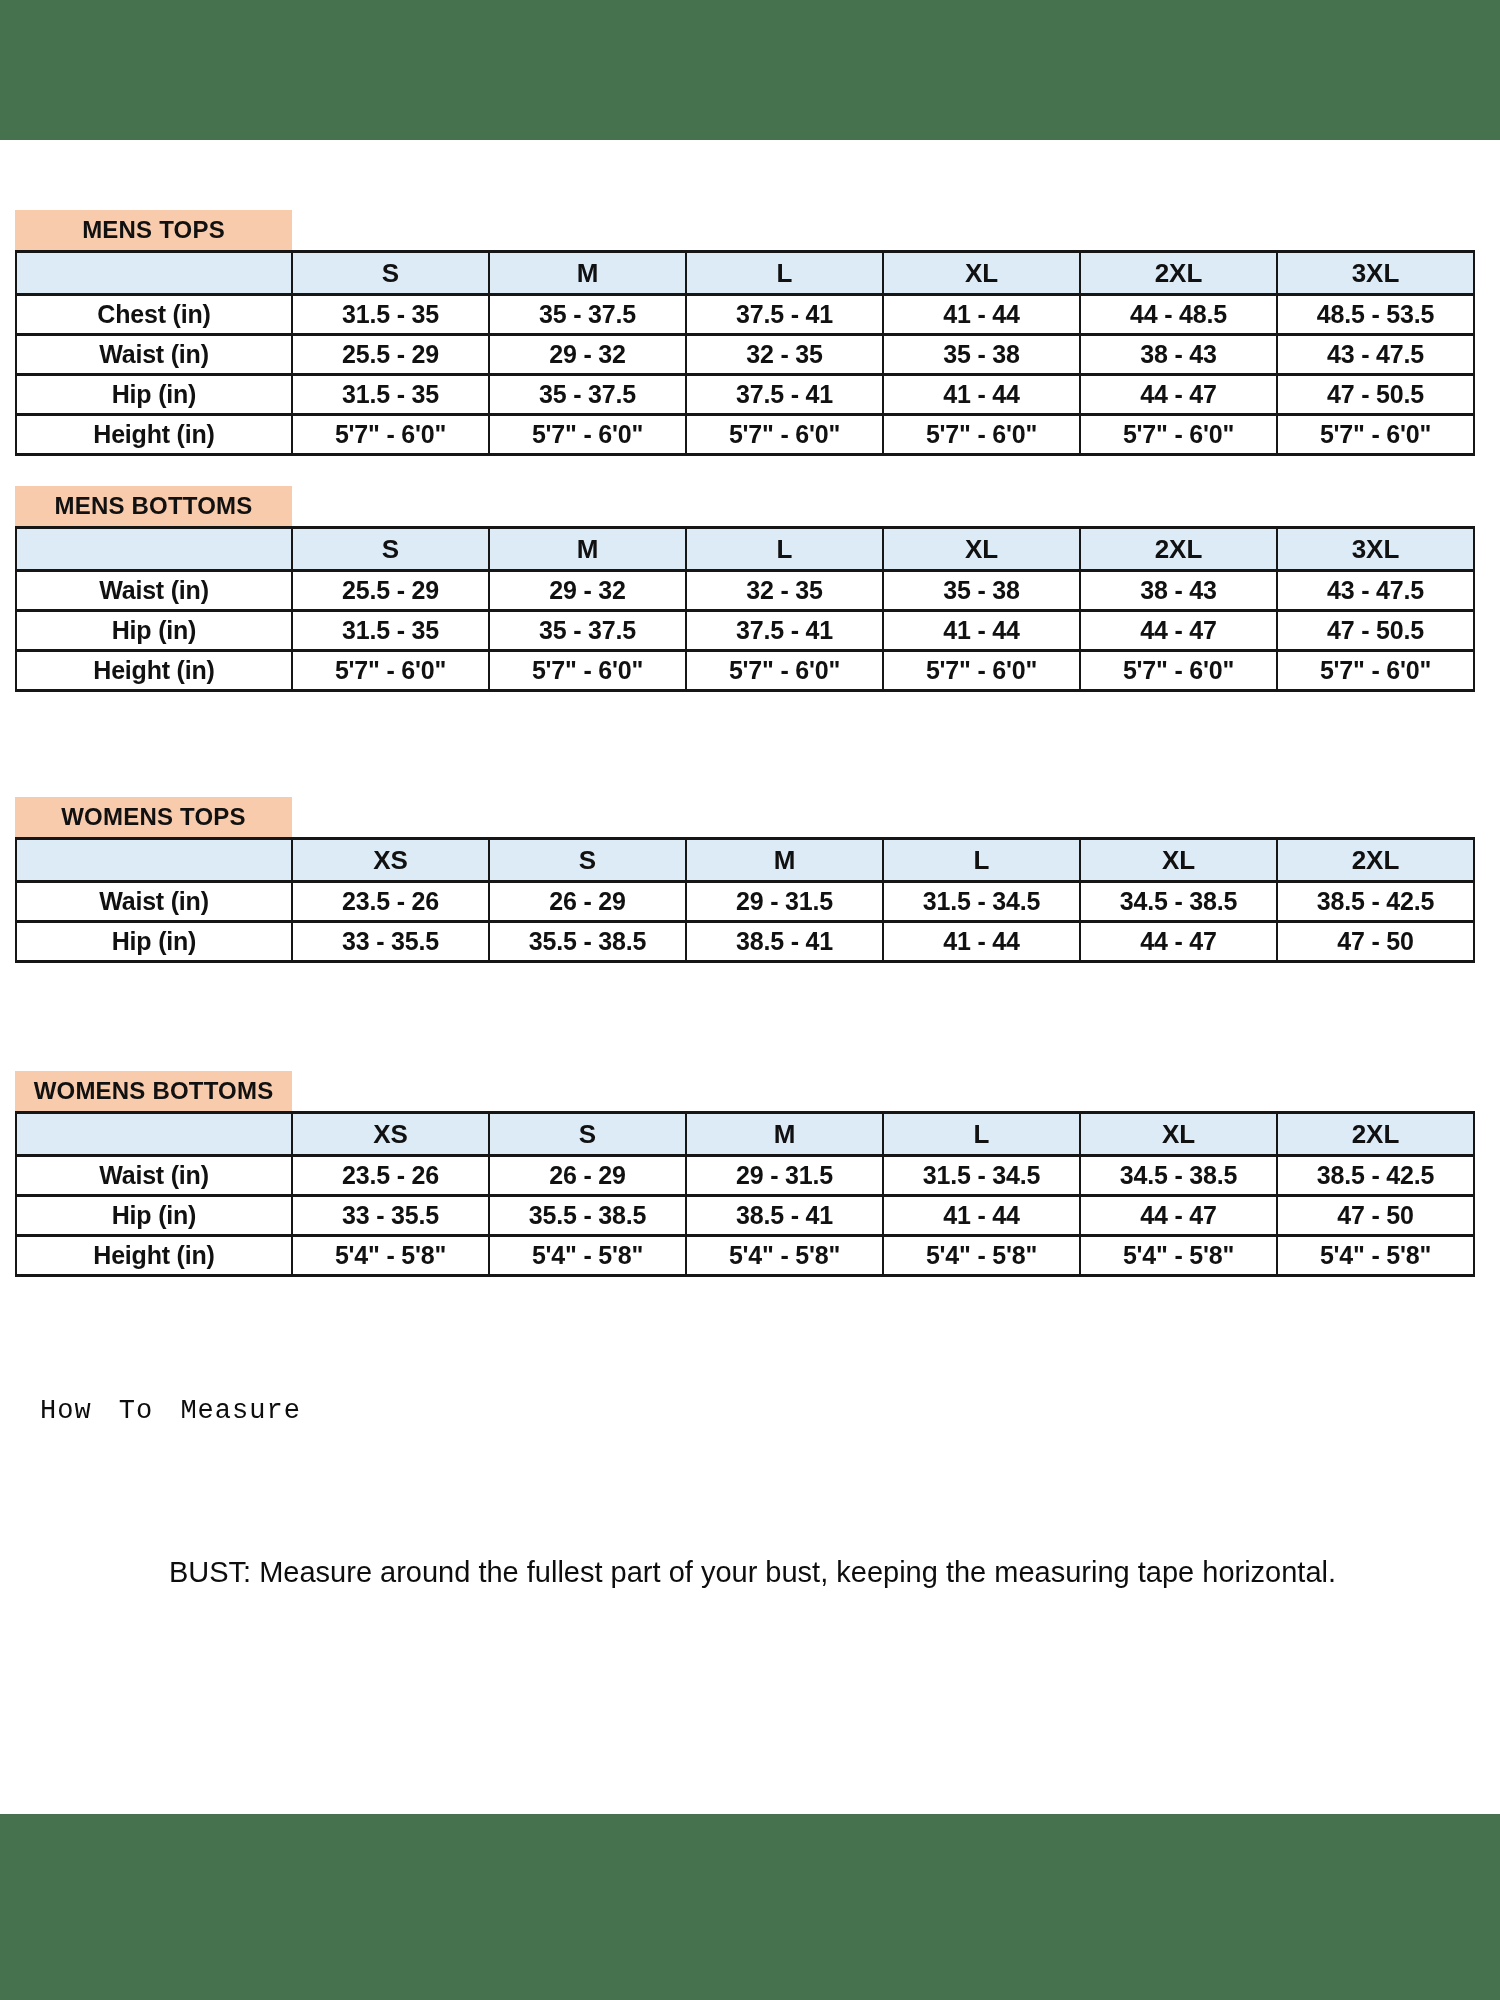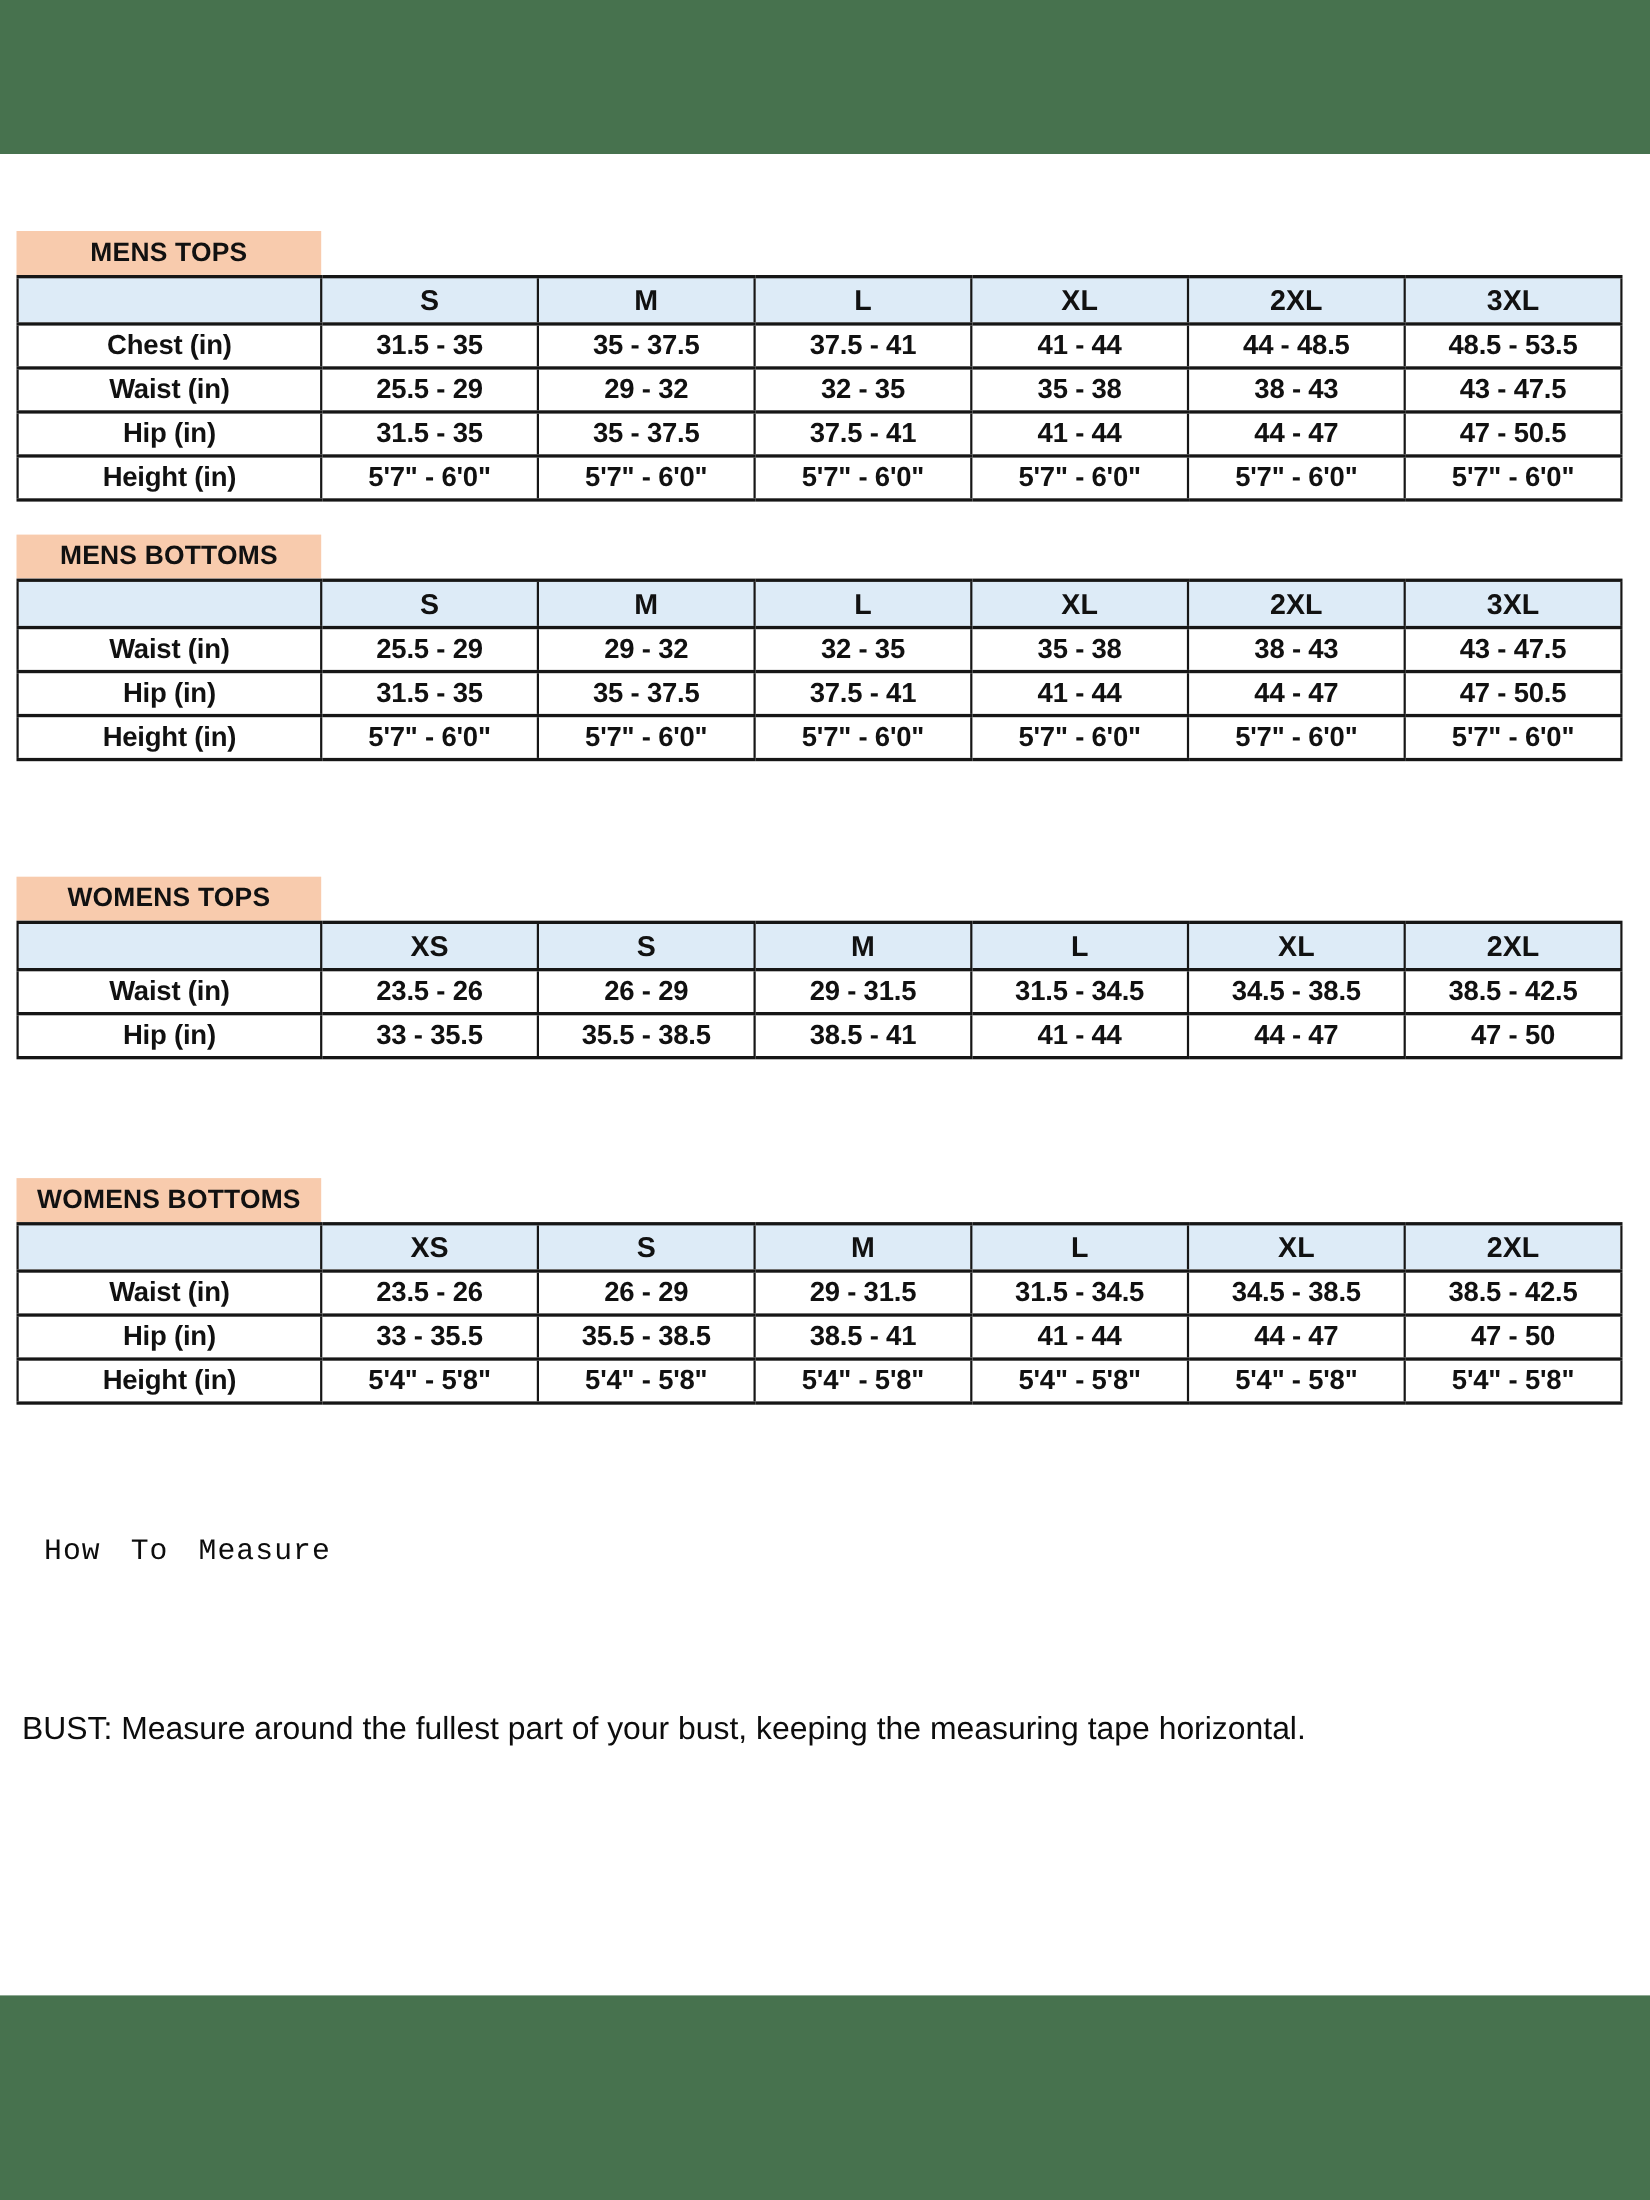--- a/index.html
+++ b/index.html
@@ -56,21 +56,21 @@
   }
   .how-title{
     position:absolute;left:20px;top:1396px;
     font-family:"Liberation Mono", monospace;
     font-size:27px;word-spacing:10px;letter-spacing:1px;
     color:#0d0d0d;
     margin-left:20px;
   }
   .measure-block{
     position:absolute;left:20px;top:1552px;width:1465px;
-    font-size:29px;line-height:40px;color:#0d0d0d;
+    font-size:29px;line-height:40px;color:#0d0d0d;text-align:center;
   }
 </style>
 </head>
 <body>
 
 <div class="page">
 
   <div class="band band-top"></div>
 
   <div class="tbl-label l1">MENS TOPS</div>

